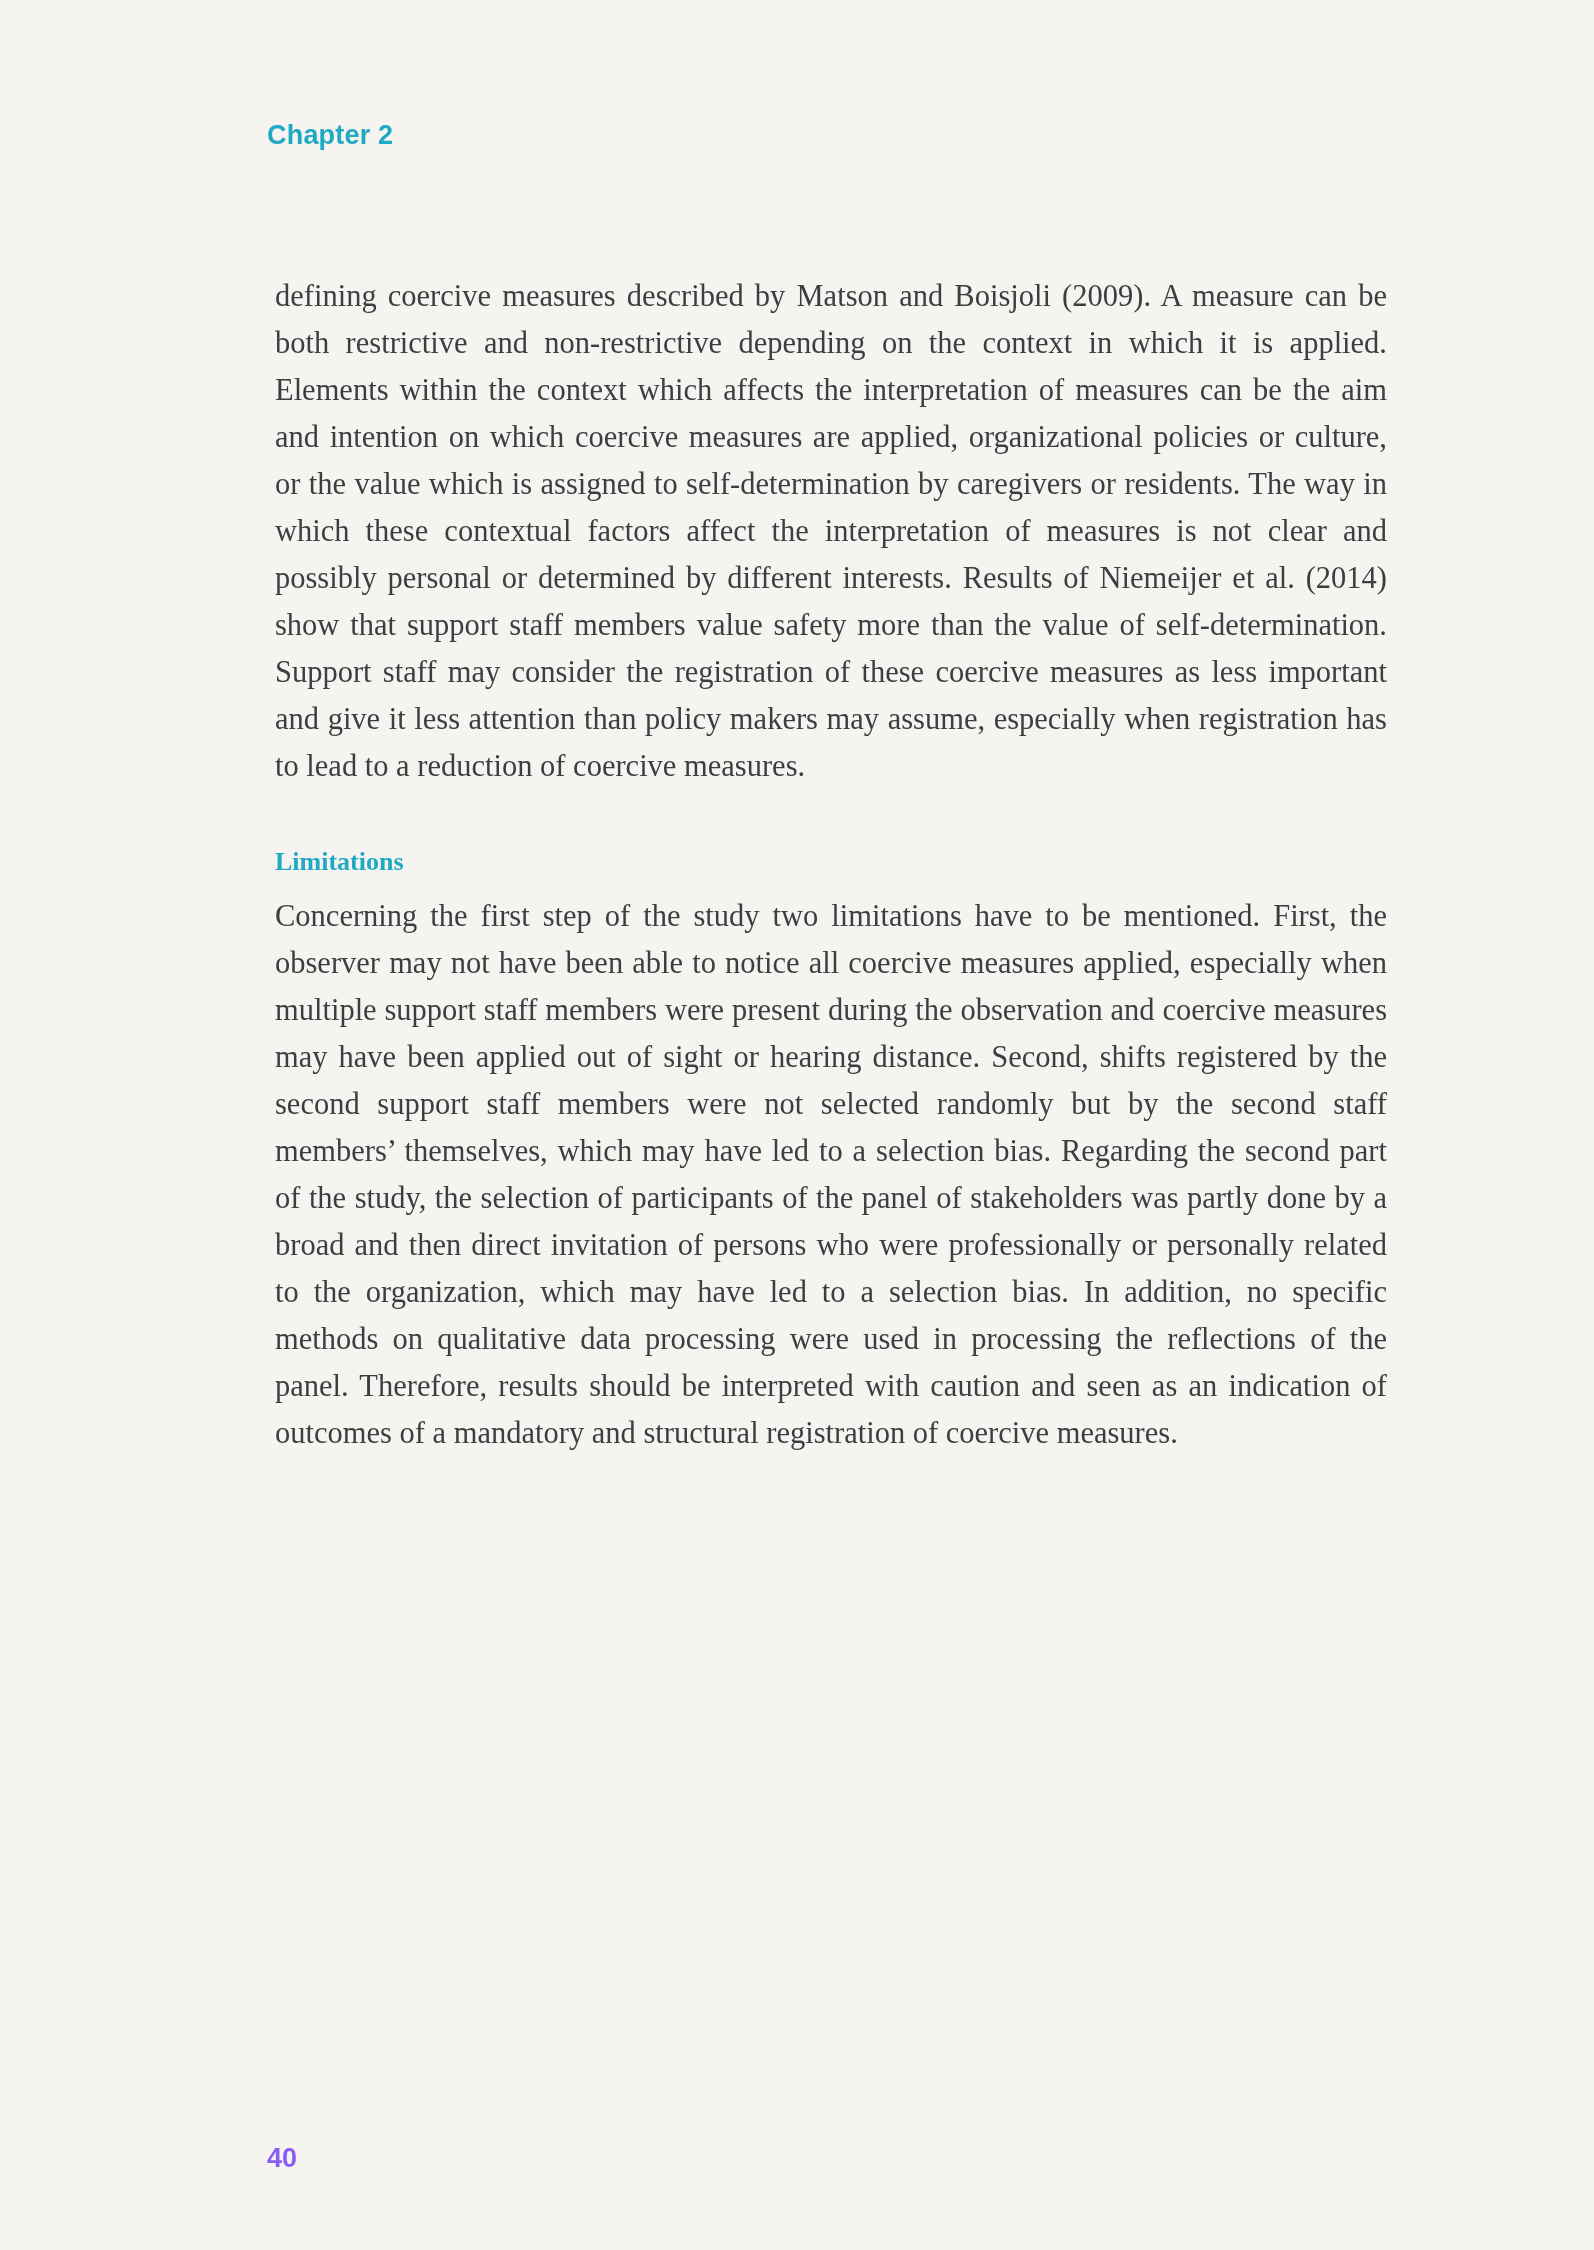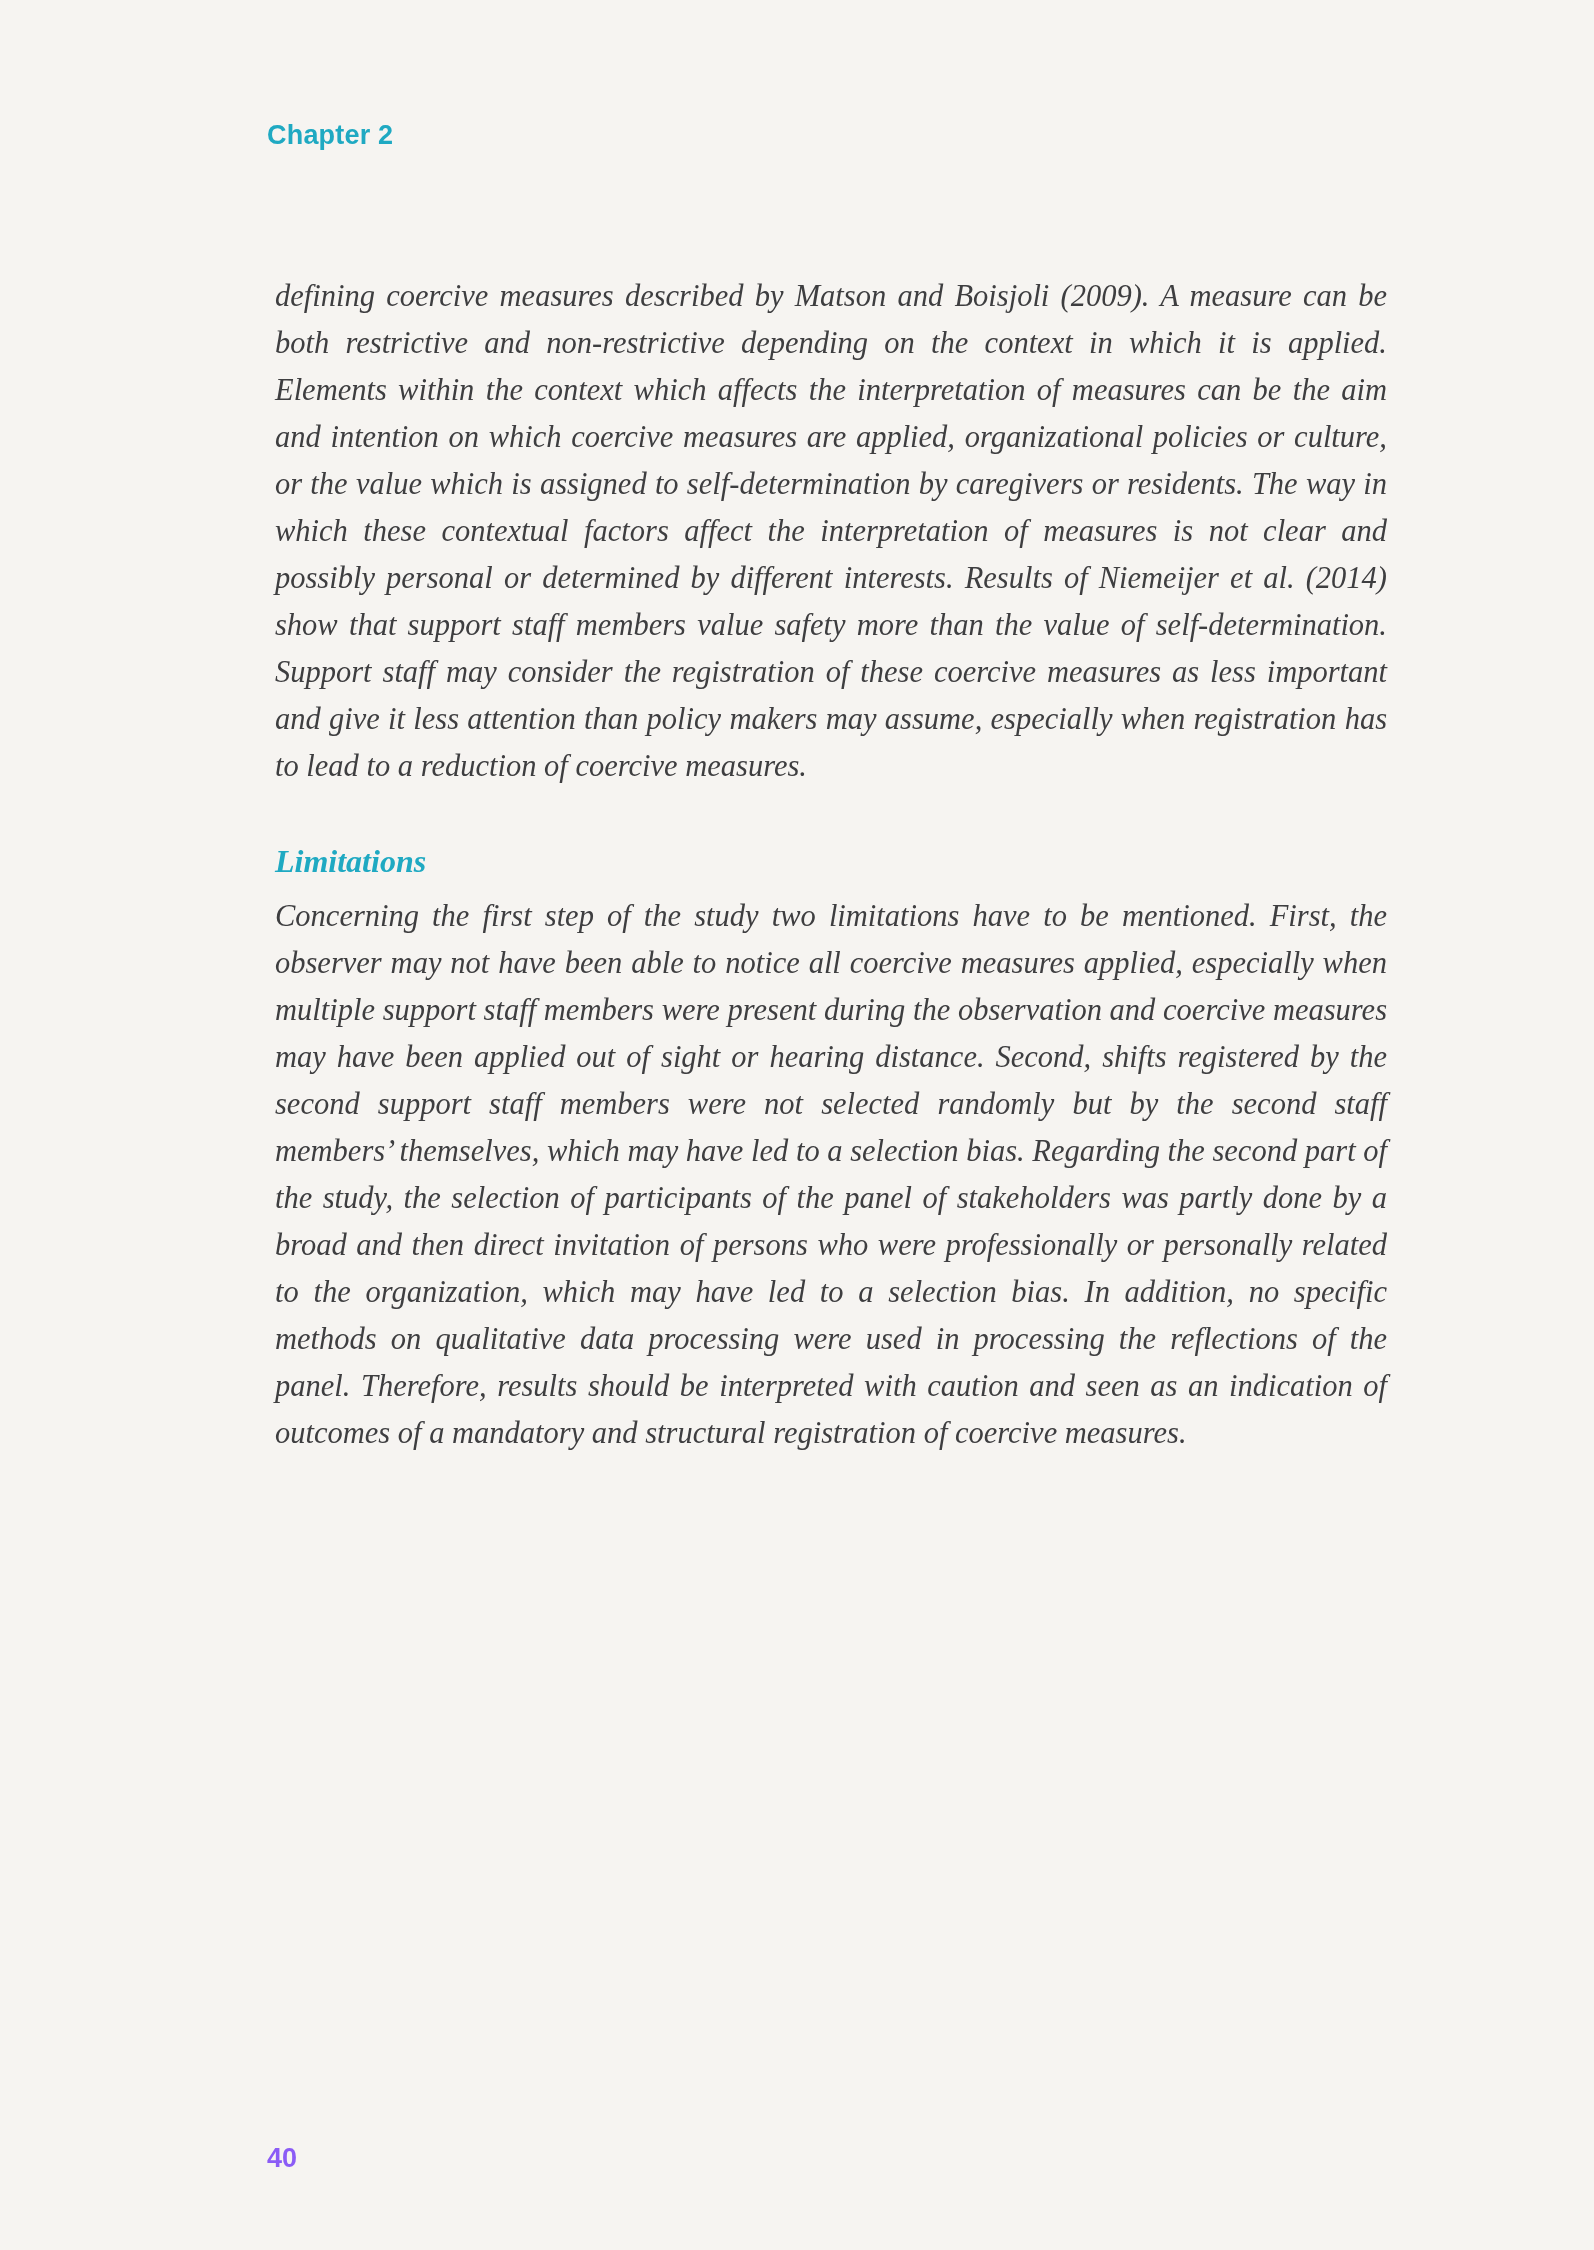--- a/index.html
+++ b/index.html
@@ -31,32 +31,31 @@
   }
 
   .content {
     position: absolute;
     top: 233px;
     left: 235px;
     width: 1128px;
     color: #3e3e40;
     font-size: 30.5px;
     line-height: 47px;
-    font-style: italic;
   }
 
   .body-paragraph {
     text-align: justify;
     text-justify: inter-word;
   }
 
   .section-heading {
     color: #1fa9c2;
     font-weight: 600;
-    font-size: 32px;
+    font-size: 26px;
     line-height: 47px;
     margin-top: 48px;
   }
 
   .page-number {
     position: absolute;
     left: 235px;
     bottom: 92px;
     font-family: "Liberation Sans", sans-serif;
     font-size: 27px;

